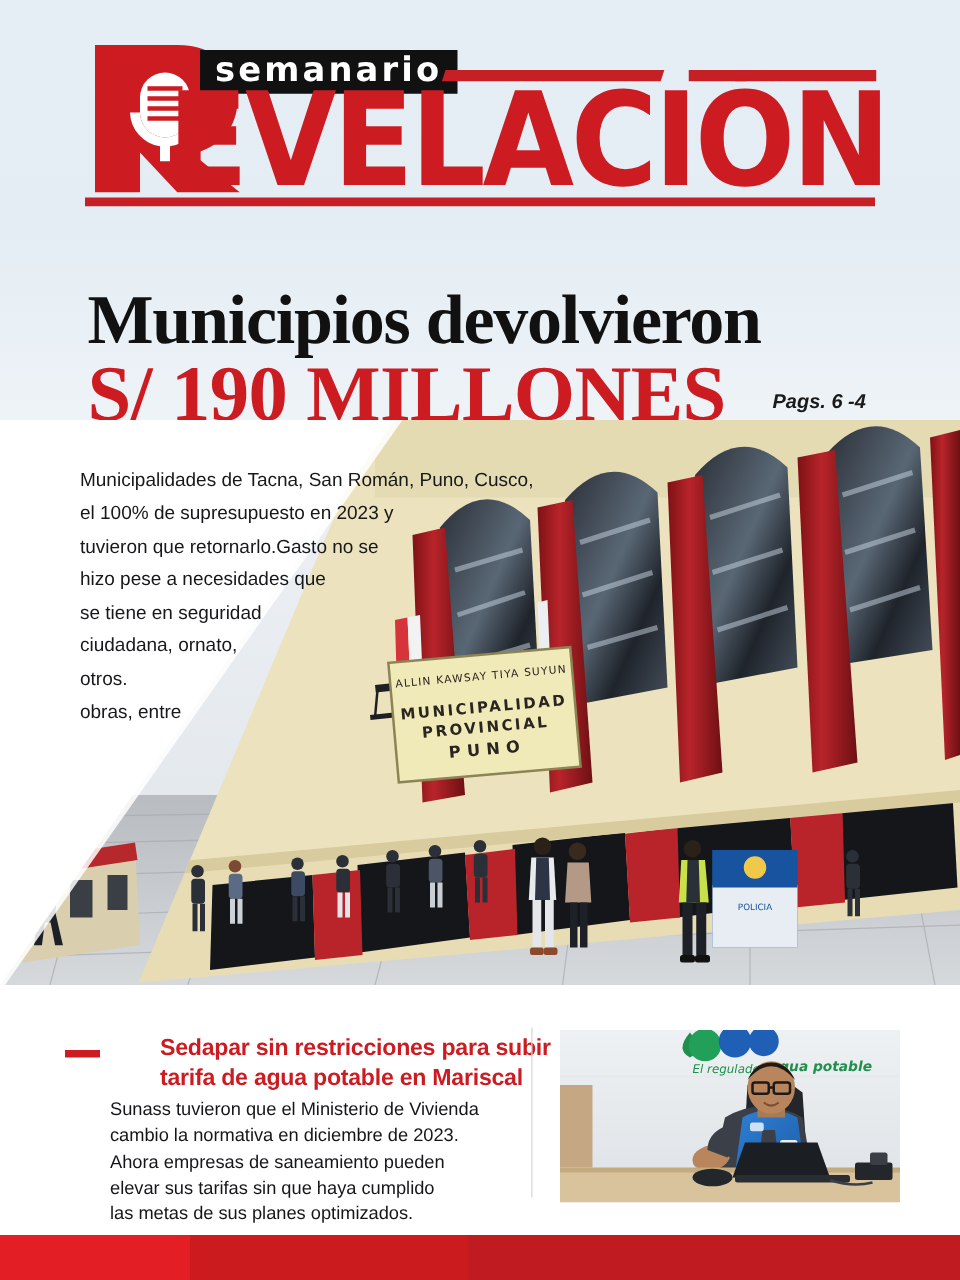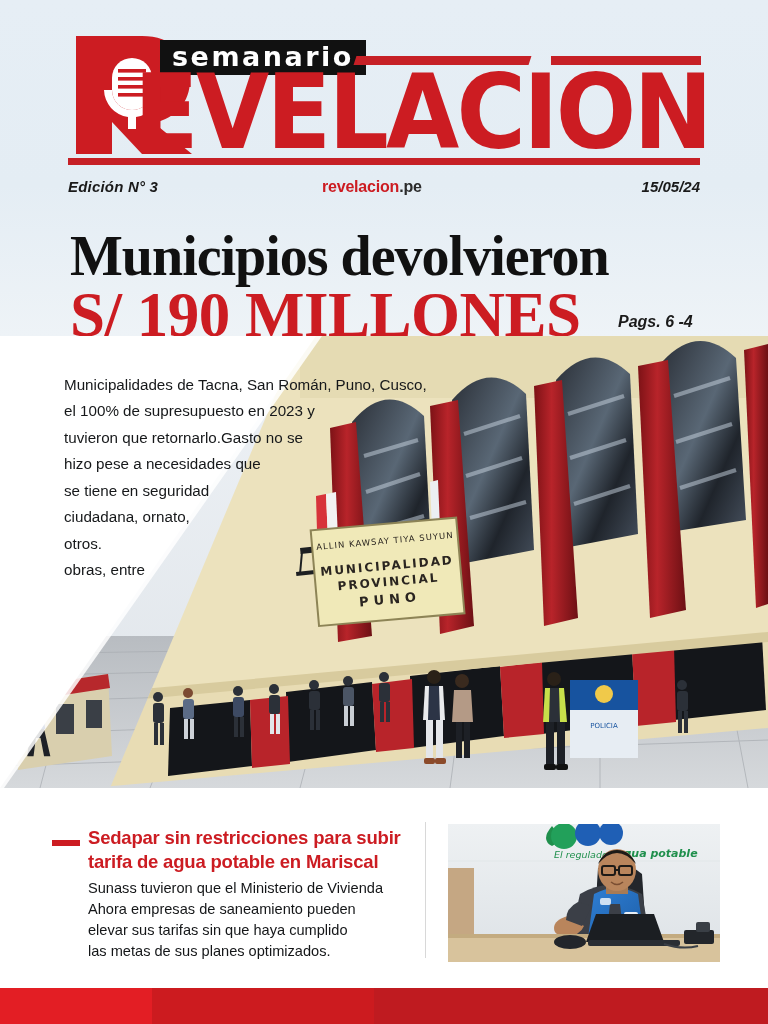--- a/index.html
+++ b/index.html
@@ -111,21 +111,21 @@
     position:absolute; left:0; top:788px; width:768px; height:200px; background:#ffffff;
   }
   .bt-dash {
     position:absolute; left:52px; top:52px; width:28px; height:6px; background:#cc1c22;
   }
   .bt-head {
     position:absolute; left:88px; top:38px; width:320px;
     font-size:18.5px; font-weight:bold; line-height:1.28; color:#cc1c22;
     letter-spacing:-.2px;
   }
-  .bt-head span { display:block; white-space:nowrap; }
+  .bt-head span { display:block; white-space:nowrap;margin-left:40px; }
   .bt-body {
     position:absolute; left:88px; top:90px; width:330px;
     font-size:14.6px; line-height:1.43; color:#141618; font-weight:500;
   }
   .bt-body span { display:block; white-space:nowrap; }
   .bt-divider {
     position:absolute; left:425px; top:34px; width:1px; height:136px; background:#d8d8d8;
   }
   .photo-sun {
     position:absolute; left:448px; top:36px; width:272px; height:138px;
@@ -173,27 +173,20 @@
         <svg viewBox="0 0 650 92" width="650" height="92" aria-hidden="true">
           <g fill="#cc1c22" font-family="DejaVu Sans, sans-serif" font-weight="bold" font-size="104" letter-spacing="-3">
             <text x="74" y="86" textLength="576" lengthAdjust="spacingAndGlyphs">EVELACIÓN</text>
           </g>
         </svg>
       </div>
 
       <div class="mh-underline"></div>
     </div>
 
-    <div class="info">
-      <div class="info-edition">Edición N° 3</div>
-      <div class="info-site">
-        <span class="dom">revelacion</span><span class="tld">.pe</span>
-      </div>
-      <div class="info-date">15/05/24</div>
-    </div>
 
     <div class="headline">
       <div class="hl-1">Municipios devolvieron</div>
       <div class="hl-2">S/ 190 MILLONES</div>
       <div class="hl-pags">Pags. 6 -4</div>
       <div class="hl-pags-rule"></div>
     </div>
   </div>
 
   <div class="photo-main">
@@ -449,20 +442,21 @@
   <div class="bottom">
     <div class="bt-dash"></div>
 
     <div class="bt-head">
       <span>Sedapar sin restricciones para subir</span>
       <span>tarifa de agua potable en Mariscal</span>
     </div>
 
     <div class="bt-body">
       <span>Sunass tuvieron que el Ministerio de Vivienda</span>
+      <span>cambio la normativa en diciembre de 2023.</span>
       <span>Ahora empresas de saneamiento pueden</span>
       <span>elevar sus tarifas sin que haya cumplido</span>
       <span>las metas de sus planes optimizados.</span>
     </div>
 
     <div class="bt-divider"></div>
 
     <div class="photo-sun">
       <svg viewBox="0 0 272 138" preserveAspectRatio="none" aria-hidden="true">
         <defs>

